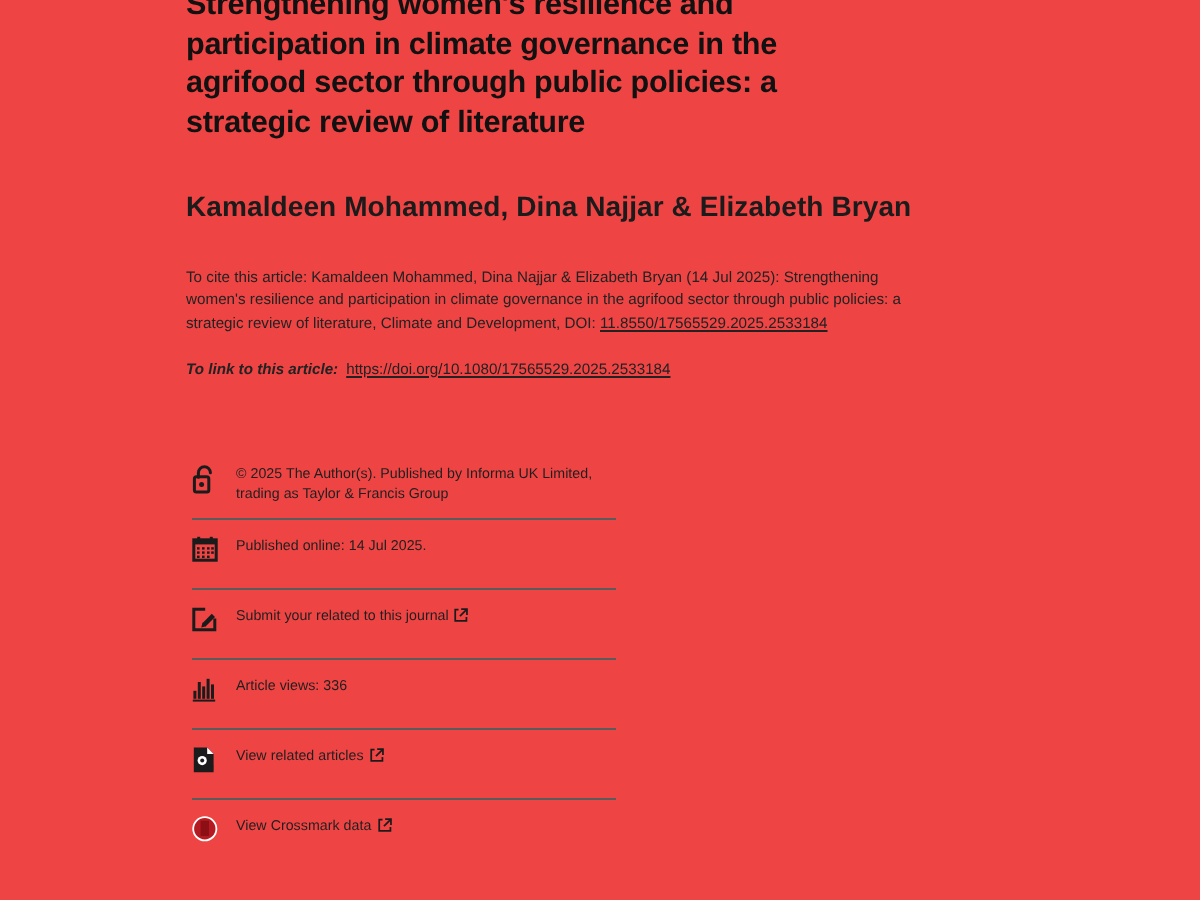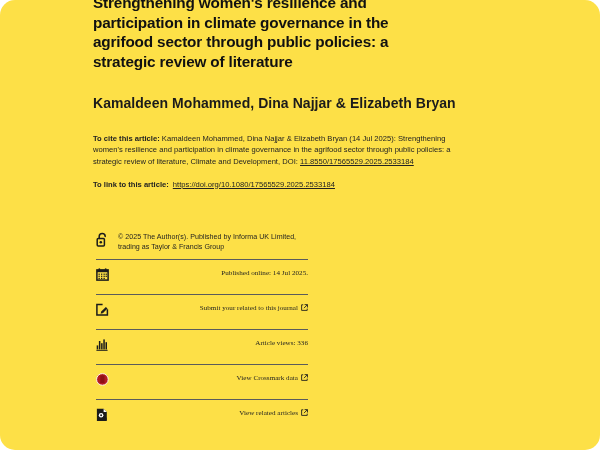--- a/index.html
+++ b/index.html
@@ -13,23 +13,22 @@
     overflow: hidden;
     font-family: "Liberation Sans", sans-serif;
     color: #1b1b1b;
     -webkit-font-smoothing: antialiased;
   }
 
   .page {
     position: relative;
     width: 600px;
     height: 450px;
-    background: #fde047;
+    background: #ef4444;
     box-sizing: border-box;
-    border-radius: 15px;
   }
 
   .content {
     position: absolute;
     left: 93px;
     top: -7px;
     width: 420px;
   }
 
   
@@ -56,60 +55,59 @@
   
   .cite-block {
     margin-top: 22px;
     font-size: 7.6px;
     line-height: 11.1px;
     color: #222222;
     width: 362px;
     letter-spacing: 0.01px;
   }
   .cite-block .lead {
-    font-weight: bold;
+    font-weight: normal;
   }
   .doi-link {
     text-decoration: underline;
     color: #222222;
   }
 
   .link-block {
     margin-top: 12px;
     font-size: 7.6px;
     line-height: 11px;
     color: #222222;
   }
   .link-block .lead {
     font-weight: bold;
+    font-style: italic;
   }
   .link-block .url {
     text-decoration: underline;
     color: #222222;
     margin-left: 4px;
   }
 
   
   .meta {
     margin-top: 34px;
     width: 212px;
     margin-left: 3px;
   }
 
   .meta-row {
     display: flex;
     align-items: flex-start;
     padding: 7px 0 7px 0;
     min-height: 20px;
-    justify-content: space-between;
   }
 
   .meta-row + .meta-row {
     border-top: 1.1px solid #5b5b5b;
-    font-family: Liberation Serif, serif;
   }
 
   .meta-icon {
     width: 22px;
     flex: 0 0 22px;
     display: flex;
     align-items: flex-start;
     justify-content: flex-start;
     padding-top: 1px;
   }
@@ -217,53 +215,53 @@
               <rect x="9.5" y="4.2" width="1.5" height="7.2"></rect>
             </g>
             <rect x="0.4" y="11.8" width="11.2" height="1.0" fill="#1b1b1b"></rect>
           </svg>
         </span>
         <span class="meta-text">Article views: 336</span>
       </div>
 
       <div class="meta-row">
         <span class="meta-icon">
+          <svg width="13" height="14" viewBox="0 0 13 14">
+            <path d="M0.9 0.8 H7.6 L10.8 4.0 V13.1 H0.9 Z" fill="#1b1b1b"></path>
+            <path d="M7.6 0.8 V4.0 H10.8" fill="#ffffff"></path>
+            <circle cx="5.1" cy="7.3" r="2.3" fill="#ffffff"></circle>
+            <circle cx="5.1" cy="7.3" r="1.0" fill="#1b1b1b"></circle>
+            <rect x="8.2" y="9.6" width="2.4" height="2.4" fill="#1b1b1b"></rect>
+          </svg>
+        </span>
+        <span class="meta-text">
+          <span>View related articles</span><span class="ext">
+            <svg width="7" height="7" viewBox="0 0 8 8" style="display:inline-block;vertical-align:-1px">
+              <path d="M2.6 0.9 H0.7 V7.3 H7.1 V5.2" fill="none" stroke="#1b1b1b" stroke-width="1"></path>
+              <path d="M4.1 0.7 H7.4 V4.0" fill="none" stroke="#1b1b1b" stroke-width="1"></path>
+              <path d="M7.3 0.8 L3.4 4.7" fill="none" stroke="#1b1b1b" stroke-width="1"></path>
+            </svg>
+          </span>
+        </span>
+      </div>
+
+      <div class="meta-row">
+        <span class="meta-icon">
           <svg width="13" height="13" viewBox="0 0 13 13">
             <circle cx="6.4" cy="6.4" r="5.8" fill="#b41a21"></circle>
             <rect x="4.3" y="2.4" width="4.2" height="7.6" fill="#8c0f16"></rect>
             <circle cx="6.4" cy="6.4" r="5.8" fill="none" stroke="#ffffff" stroke-width="0.9"></circle>
           </svg>
         </span>
         <span class="meta-text">
           <span>View Crossmark data</span><span class="ext">
             <svg width="7" height="7" viewBox="0 0 8 8" style="display:inline-block;vertical-align:-1px">
               <path d="M2.6 0.9 H0.7 V7.3 H7.1 V5.2" fill="none" stroke="#1b1b1b" stroke-width="1"></path>
               <path d="M4.1 0.7 H7.4 V4.0" fill="none" stroke="#1b1b1b" stroke-width="1"></path>
               <path d="M7.3 0.8 L3.4 4.7" fill="none" stroke="#1b1b1b" stroke-width="1"></path>
             </svg>
           </span>
         </span>
       </div>
 
-      <div class="meta-row">
-        <span class="meta-icon">
-          <svg width="13" height="14" viewBox="0 0 13 14">
-            <path d="M0.9 0.8 H7.6 L10.8 4.0 V13.1 H0.9 Z" fill="#1b1b1b"></path>
-            <path d="M7.6 0.8 V4.0 H10.8" fill="#ffffff"></path>
-            <circle cx="5.1" cy="7.3" r="2.3" fill="#ffffff"></circle>
-            <circle cx="5.1" cy="7.3" r="1.0" fill="#1b1b1b"></circle>
-            <rect x="8.2" y="9.6" width="2.4" height="2.4" fill="#1b1b1b"></rect>
-          </svg>
-        </span>
-        <span class="meta-text">
-          <span>View related articles</span><span class="ext">
-            <svg width="7" height="7" viewBox="0 0 8 8" style="display:inline-block;vertical-align:-1px">
-              <path d="M2.6 0.9 H0.7 V7.3 H7.1 V5.2" fill="none" stroke="#1b1b1b" stroke-width="1"></path>
-              <path d="M4.1 0.7 H7.4 V4.0" fill="none" stroke="#1b1b1b" stroke-width="1"></path>
-              <path d="M7.3 0.8 L3.4 4.7" fill="none" stroke="#1b1b1b" stroke-width="1"></path>
-            </svg>
-          </span>
-        </span>
-      </div>
-
     </div>
   </div>
 </div>
 
 </body></html>

